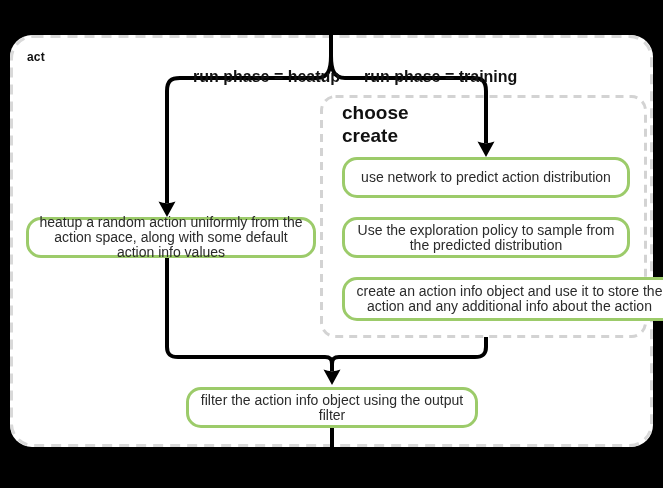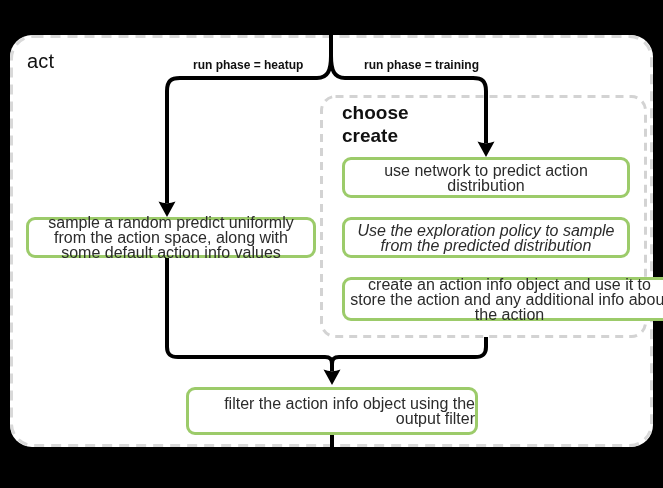--- a/index.html
+++ b/index.html
@@ -22,46 +22,46 @@
     position:absolute;left:0;top:0;width:663px;height:488px;
     pointer-events:none;
   }
   .flow{stroke:var(--line);stroke-width:4;fill:none;}
   .arrowhead{fill:var(--line);stroke:none;}
   .outline{fill:none;stroke-width:3;}
   .panel-outline{stroke:var(--panel_border);stroke-dasharray:10 7;}
   .group-outline{stroke:var(--group_border);stroke-dasharray:8 6;}
 
   .panel-title{
-    position:absolute;left:27px;top:50px;font-size:20px;font-weight:normal;
+    position:absolute;left:27px;top:50px;font-size:12px;font-weight:bold;
     color:var(--heading_text);letter-spacing:0.2px;
   }
   .branch-label{
-    position:absolute;top:58px;font-size:12px;font-weight:bold;
+    position:absolute;top:68px;font-size:16px;font-weight:bold;
     color:var(--heading_text);
   }
   .branch-label.heatup{left:193px;}
   .branch-label.training{left:356px;margin-left:8px;}
 
   .group-title{
     position:absolute;left:342px;top:101px;font-size:19px;font-weight:bold;
     line-height:23px;color:var(--heading_text);white-space:pre-line;
   }
 
   .node{
     position:absolute;box-sizing:border-box;background:var(--node_bg);
-    border:3px solid var(--node_border);border-radius:9px;
+    border:3px solid var(--node_border);border-radius:15px;
     display:flex;align-items:center;justify-content:center;
-    text-align:center;font-size:16px;line-height:15px;color:var(--node_text);
+    text-align:center;font-size:14px;line-height:15px;color:var(--node_text);
   }
   .node.sample{left:26px;top:217px;width:290px;height:41px;padding:2px 8px;}
   .node.predict{left:342px;top:157px;width:288px;height:41px;padding:2px 6px;}
-  .node.explore{left:342px;top:217px;width:288px;height:41px;padding:2px 8px;font-style:italic;}
+  .node.explore{left:342px;top:217px;width:288px;height:41px;padding:2px 8px;}
   .node.actioninfo{left:342px;top:277px;width:335px;height:44px;padding:2px 4px;}
-  .node.filter{left:186px;top:387px;width:292px;height:48px;padding:2px 0;text-align:right;}
+  .node.filter{left:186px;top:387px;width:292px;height:41px;padding:2px 0;}
 </style>
 </head>
 <body>
 
 <div class="stage">
 
   <div class="panel"></div>
 
   <svg class="connectors" width="663" height="488" viewBox="0 0 663 488" xmlns="http://www.w3.org/2000/svg">
 
@@ -85,19 +85,19 @@
   </svg>
 
   <div class="panel-title">act</div>
 
   <div class="branch-label heatup">run phase = heatup</div>
   <div class="branch-label training">run phase = training</div>
 
   <div class="group-title">choose
 create</div>
 
-  <div class="node sample">sample a random predict uniformly from the action space, along with some default action info values</div>
+  <div class="node sample">heatup a random action uniformly from the action space, along with some default action info values</div>
   <div class="node predict">use network to predict action distribution</div>
   <div class="node explore">Use the exploration policy to sample from the predicted distribution</div>
   <div class="node actioninfo">create an action info object and use it to store the action and any additional info about the action</div>
   <div class="node filter">filter the action info object using the output filter</div>
 
 </div>
 
 </body></html>

